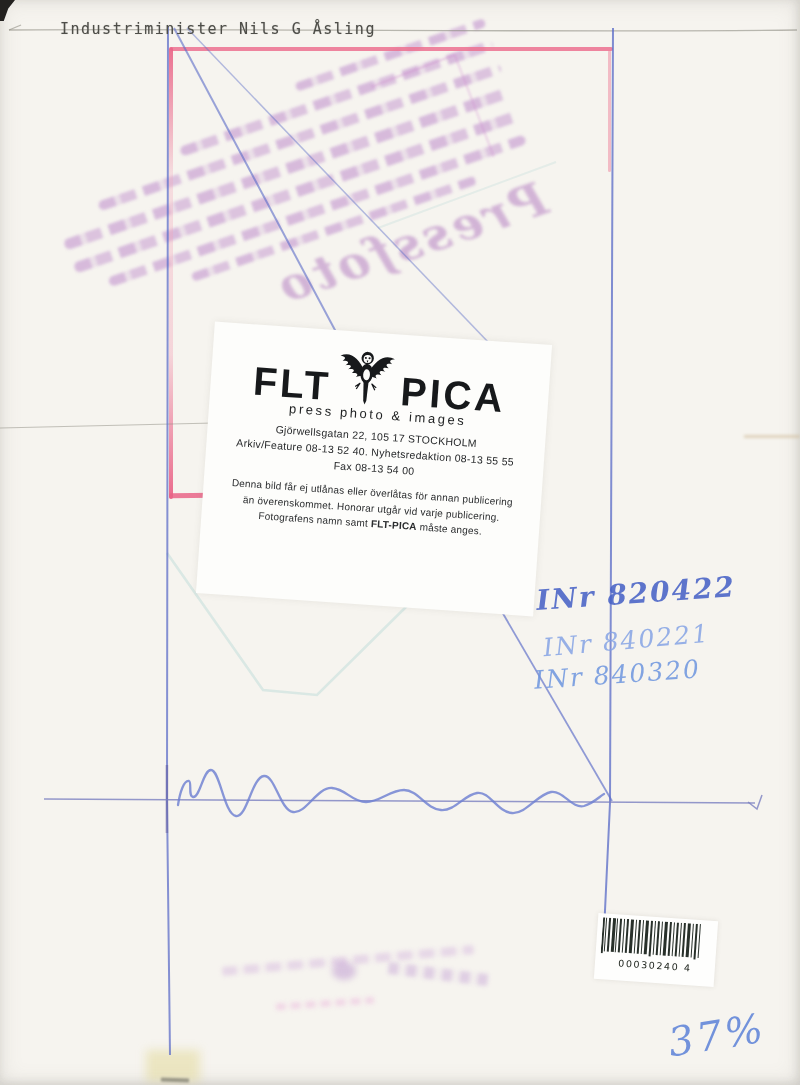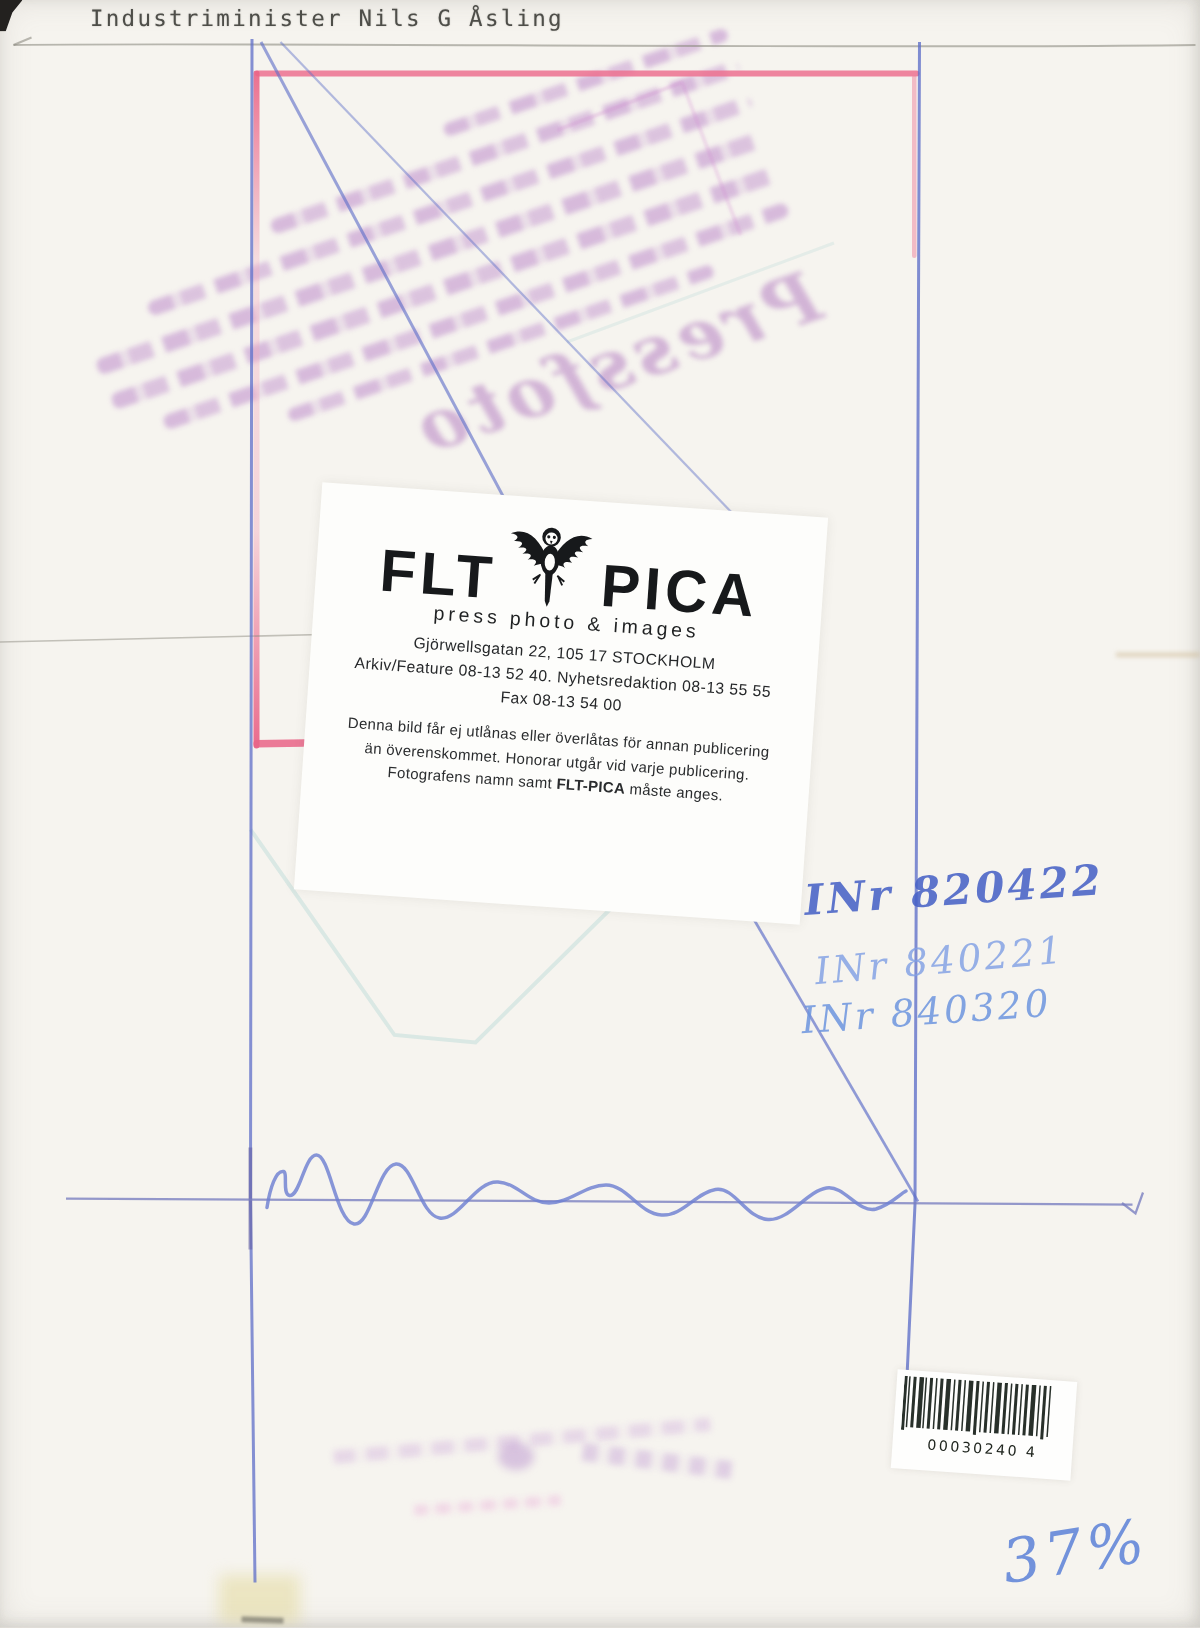--- a/index.html
+++ b/index.html
@@ -1,21 +1,21 @@
 <!DOCTYPE html>
 <html><head>
 <meta charset="utf-8">
 <style>
   html,body{margin:0;padding:0;background:#e8e6e1;}
   #page{position:relative;width:800px;height:1085px;background:#f6f4ef;overflow:hidden;
         font-family:"Liberation Sans",sans-serif;
         box-shadow:inset 0 0 22px rgba(120,115,105,.16), inset -4px 0 8px rgba(120,115,105,.10), inset 0 -4px 8px rgba(120,115,105,.10);}
   .abs{position:absolute;}
   
-  #caption{left:60px;top:3px;font-family:"DejaVu Sans Mono",monospace;font-size:15px;
+  #caption{left:60px;top:20px;font-family:"DejaVu Sans Mono",monospace;font-size:15px;
            letter-spacing:1.5px;color:#4e4e49;z-index:6;text-shadow:0 0 1px rgba(80,80,75,.35);}
   
   #corner-mark{left:0;top:0;width:15px;height:21px;background:#23211f;z-index:7;
                clip-path:polygon(0 0,100% 0,55% 40%,25% 100%,0 100%);}
   
   #ghost-stamp{left:6px;top:92px;width:545px;height:335px;transform:rotate(-19deg);z-index:1;}
   .stampline{margin-left:auto;border-radius:5px;filter:blur(1.6px);
     background:repeating-linear-gradient(90deg, rgba(168,100,190,.40) 0 17px, rgba(168,100,190,.14) 17px 23px, rgba(168,100,190,.34) 23px 39px, rgba(168,100,190,0) 39px 47px);}
   #stamp-bigword{display:block;transform:scaleX(-1);font-family:"DejaVu Serif",serif;
     font-style:italic;font-weight:bold;font-size:47px;letter-spacing:4px;

